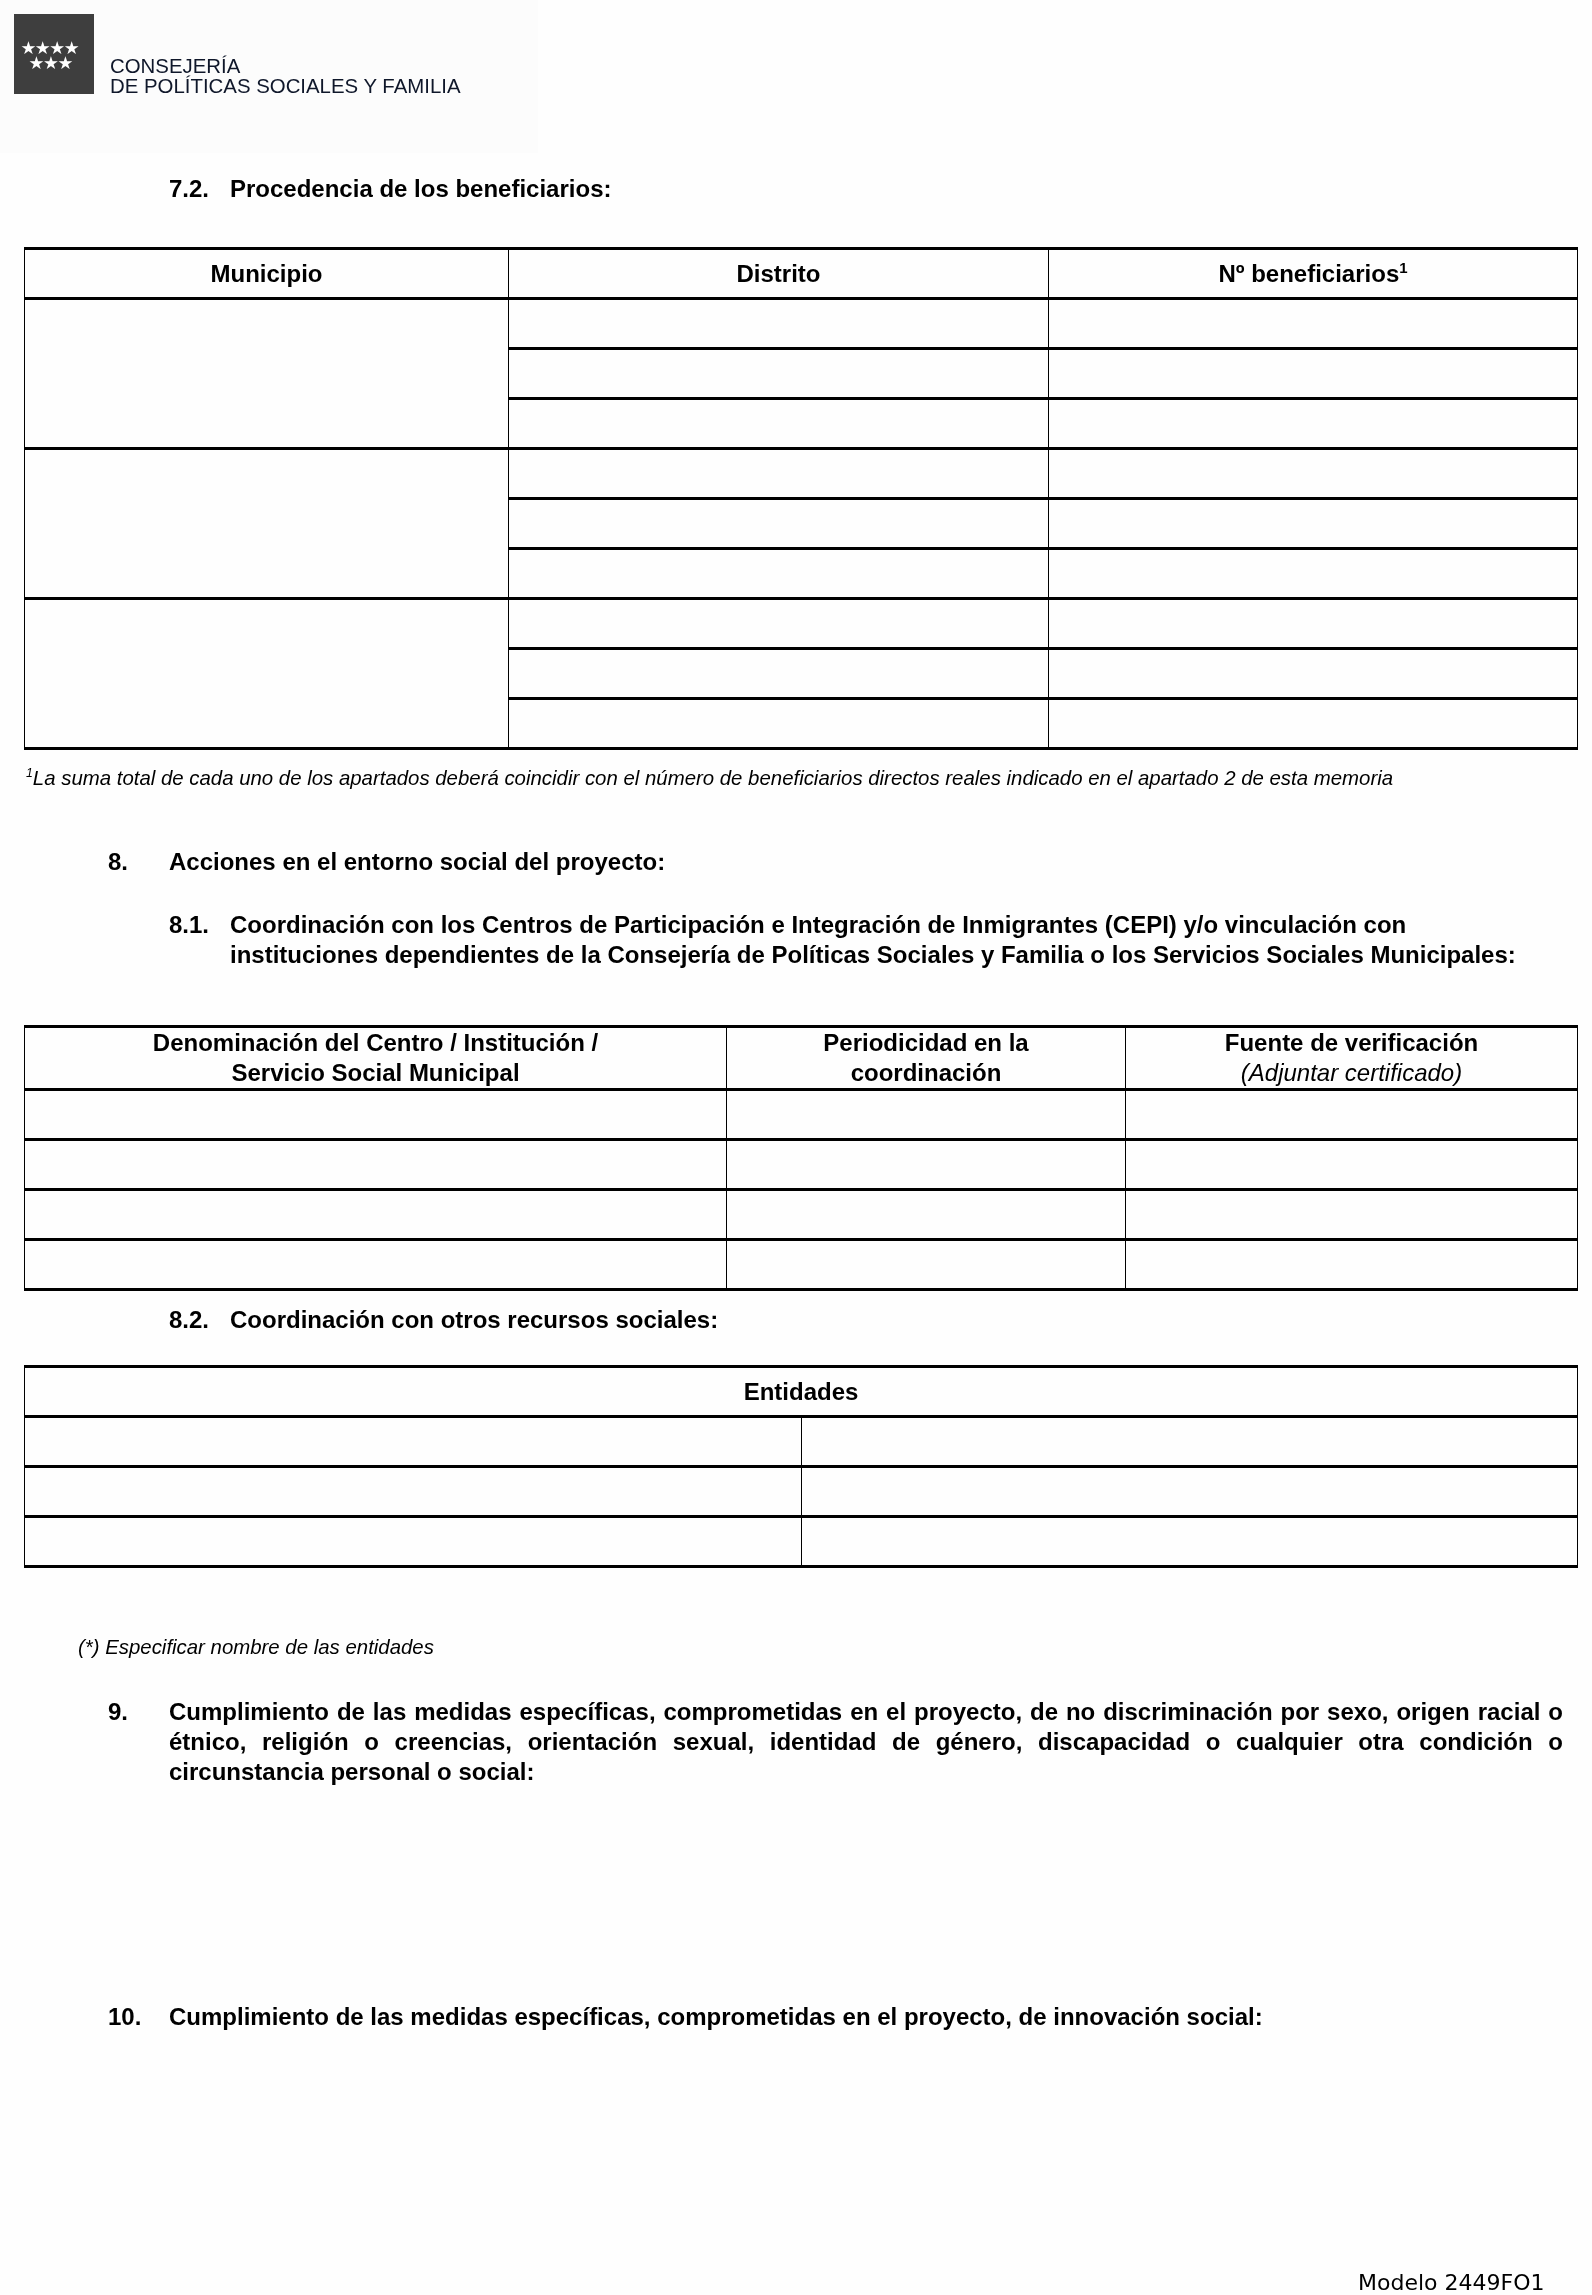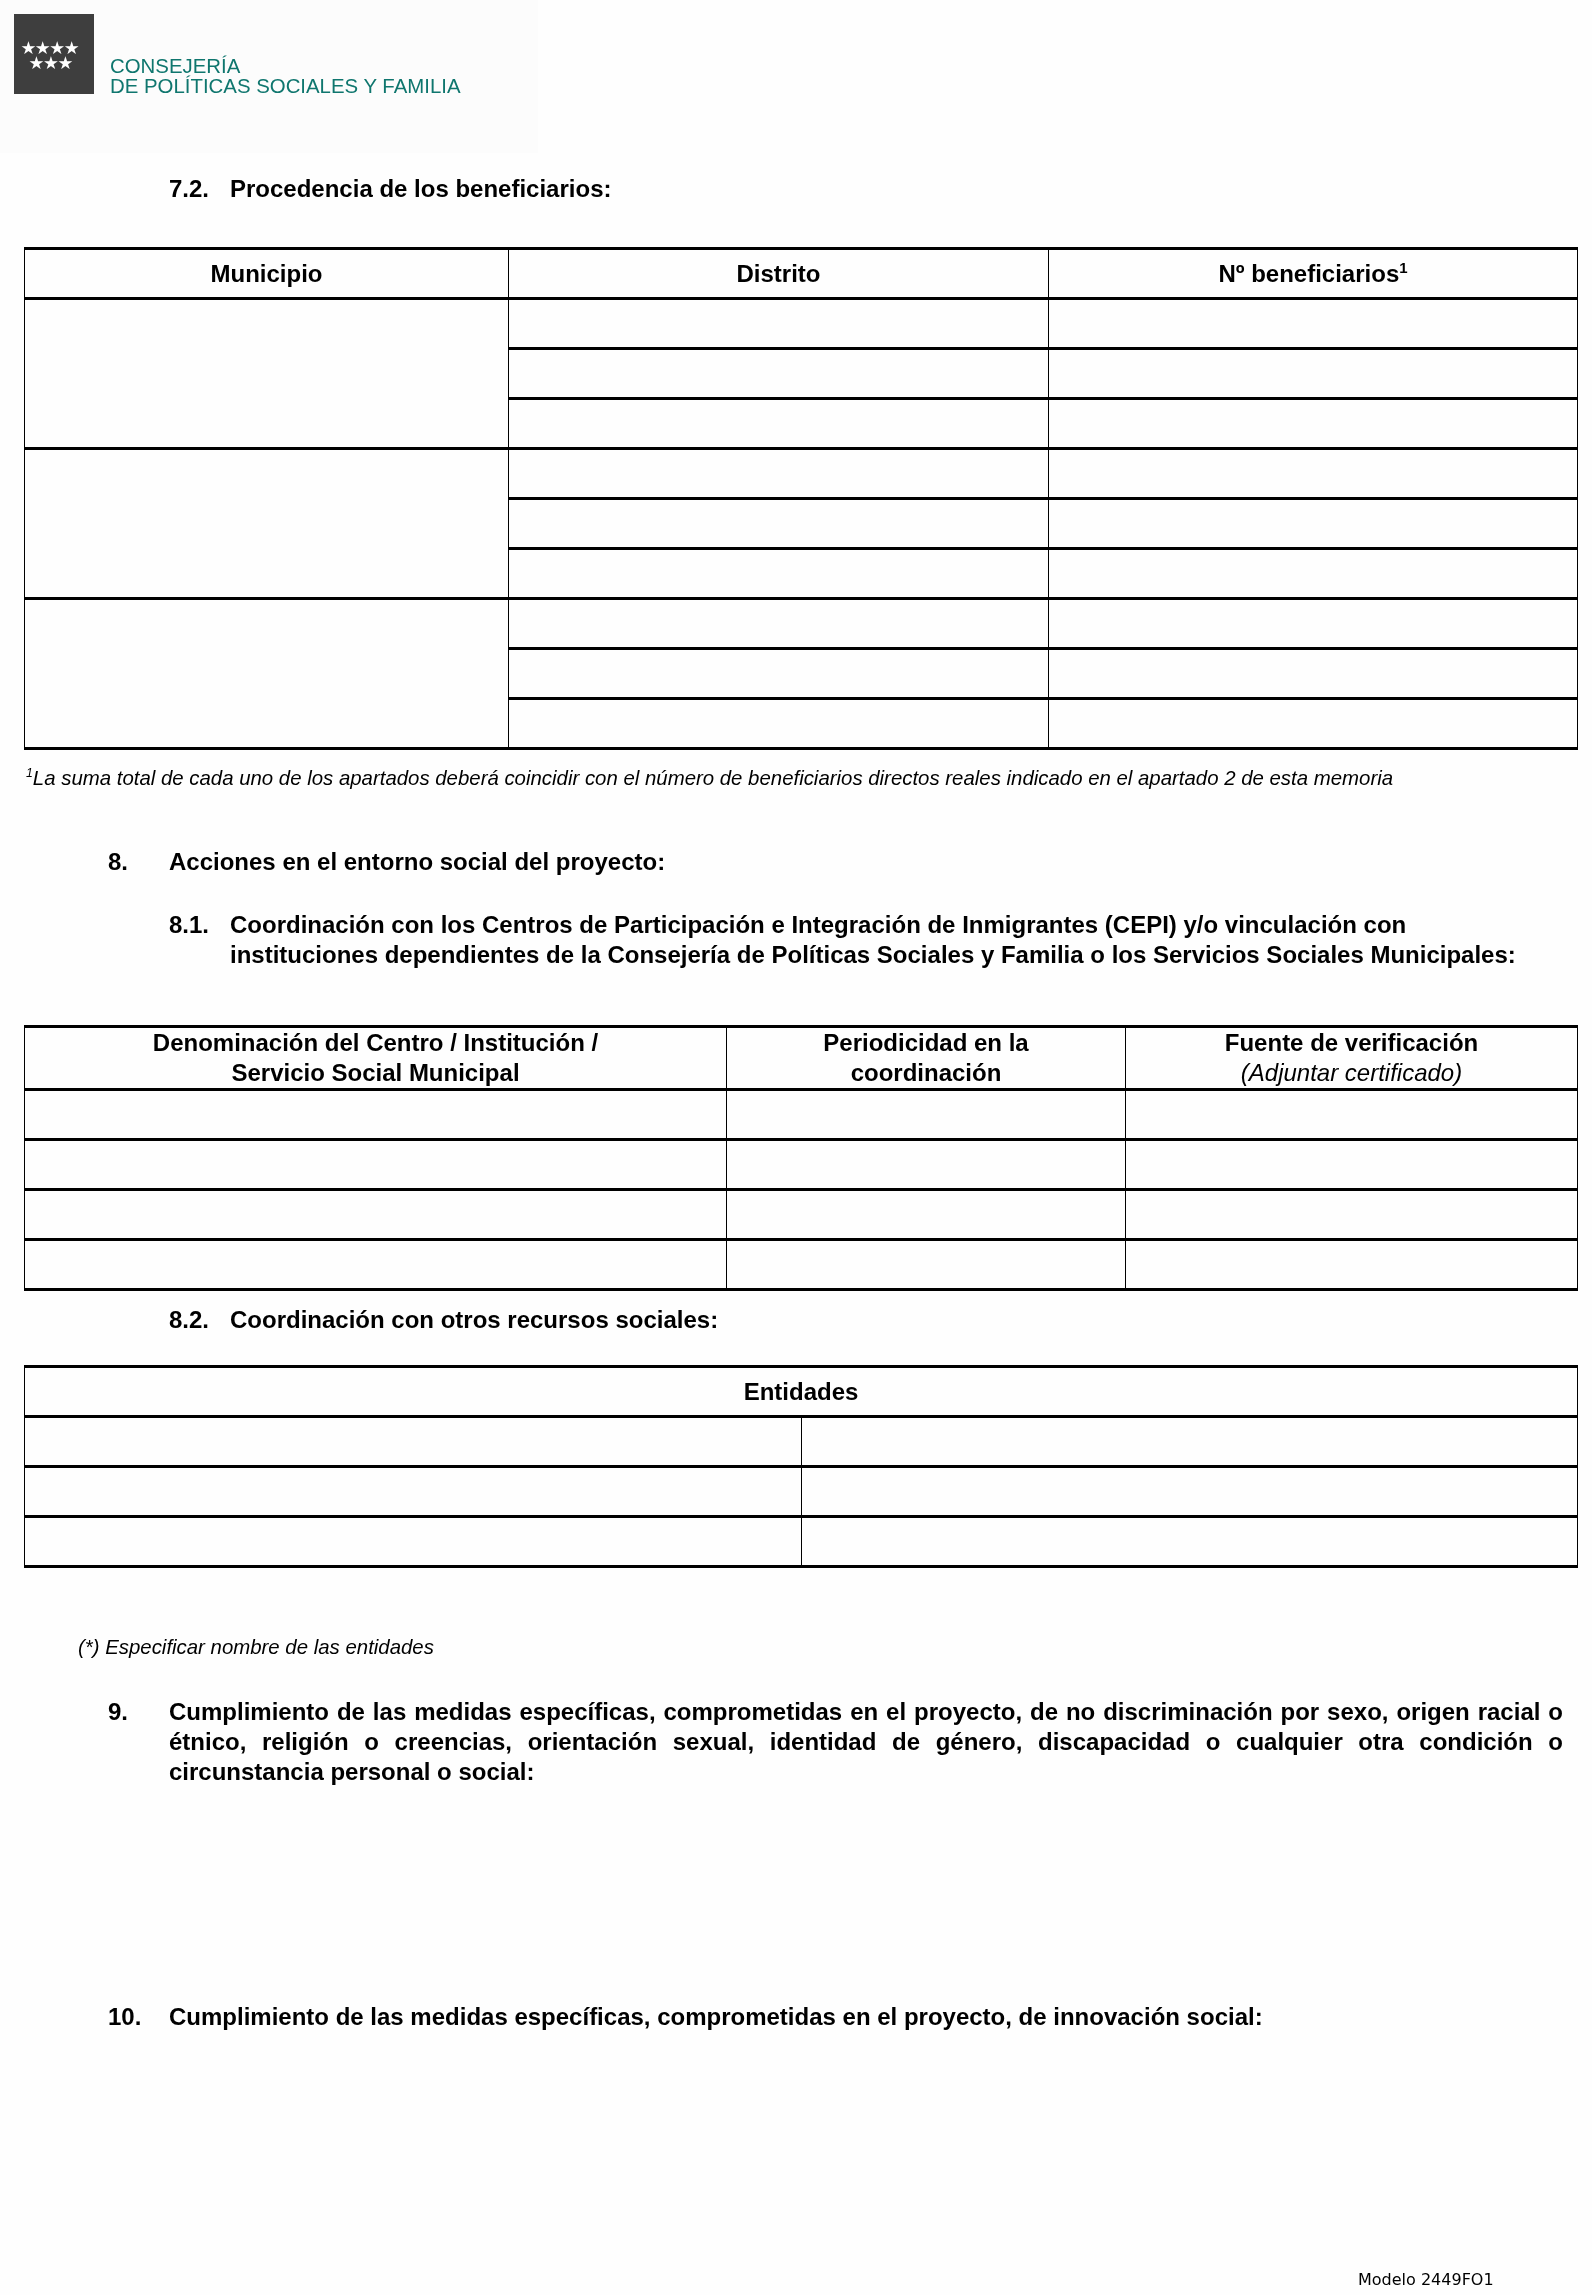--- a/index.html
+++ b/index.html
@@ -7,35 +7,35 @@
       width: 1592px; height: 2295px; position: relative; overflow: hidden;
       font-family: "Liberation Sans", sans-serif; color: #000;
     }
     .abs { position: absolute; }
 
     
     .logo-wrap { left: 0; top: 0; width: 538px; height: 153px; background: #fcfcfc; }
     .logo-square { left: 13.6px; top: 13.6px; width: 80px; height: 80px; background: #3e3e3e; }
     .stars { left: 20.4px; top: 41px; width: 68px; color: #fff; font-size: 17.7px; line-height: 15px; letter-spacing: -1.4px; font-family: "DejaVu Sans", sans-serif; }
     .stars .row2 { padding-left: 8.2px; }
-    .consejeria { left: 110px; top: 56px; color: #0f766e; font-size: 20.4px; line-height: 20.4px; }
+    .consejeria { left: 110px; top: 56px; color: #0f172a; font-size: 20.4px; line-height: 20.4px; }
     .comunidad { left: 11px; top: 101px; color: #8f8f8f; font-size: 48px; font-weight: bold; line-height: 48px; letter-spacing: 0.7px; }
 
     .heading { font-weight: bold; font-size: 24px; line-height: 30px; }
     .num { display: inline-block; }
 
     table.grid { position: absolute; border-collapse: collapse; table-layout: fixed; }
     table.grid td, table.grid th { border-left: 1.4px solid #000; border-right: 1.4px solid #000; padding: 0; }
     table.grid tr > * { border-top: 3.4px solid #000; border-bottom: 3.4px solid #000; }
     table.grid th { font-weight: bold; font-size: 24px; text-align: center; vertical-align: middle; line-height: 30px; }
     table.grid th i { font-weight: normal; }
     .sup { font-size: 15px; vertical-align: super; line-height: 0; }
 
     .note { font-style: italic; font-size: 20.4px; }
-    .modelo { left: 1358px; top: 2270px; font-family: "DejaVu Sans", sans-serif; font-size: 16px; }
+    .modelo { left: 1358px; top: 2270px; font-family: "DejaVu Sans", sans-serif; font-size: 22px; }
     .justify { text-align: justify; text-align-last: left; }
   </style>
 </head>
 <body>
 
 <div class="abs logo-wrap">
   <div class="abs logo-square"></div>
   <div class="abs stars">
     <div>★★★★</div>
     <div class="row2">★★★</div>

